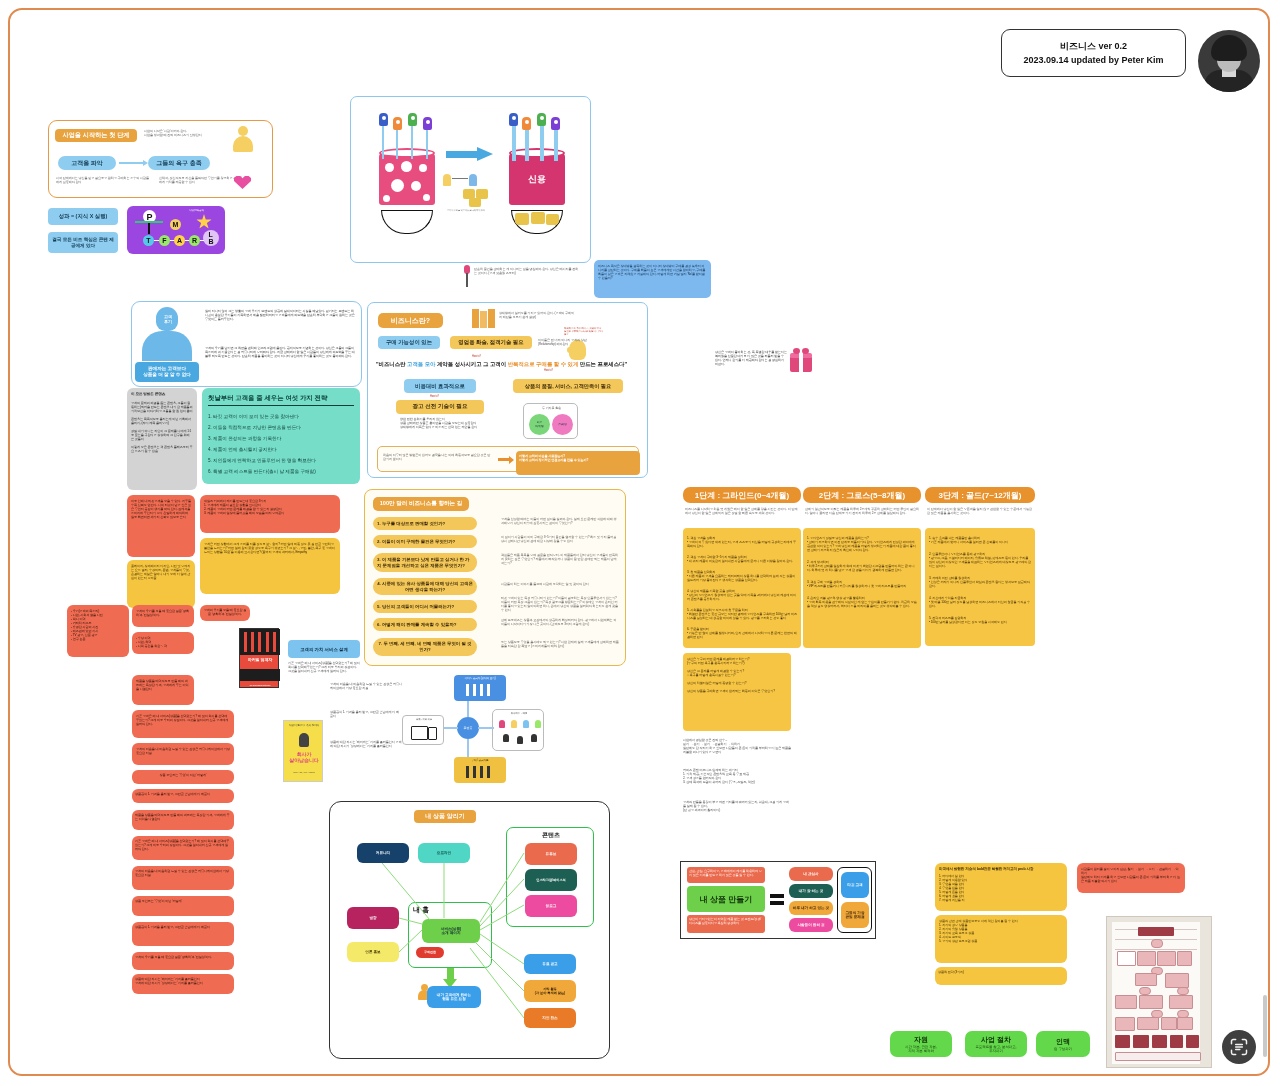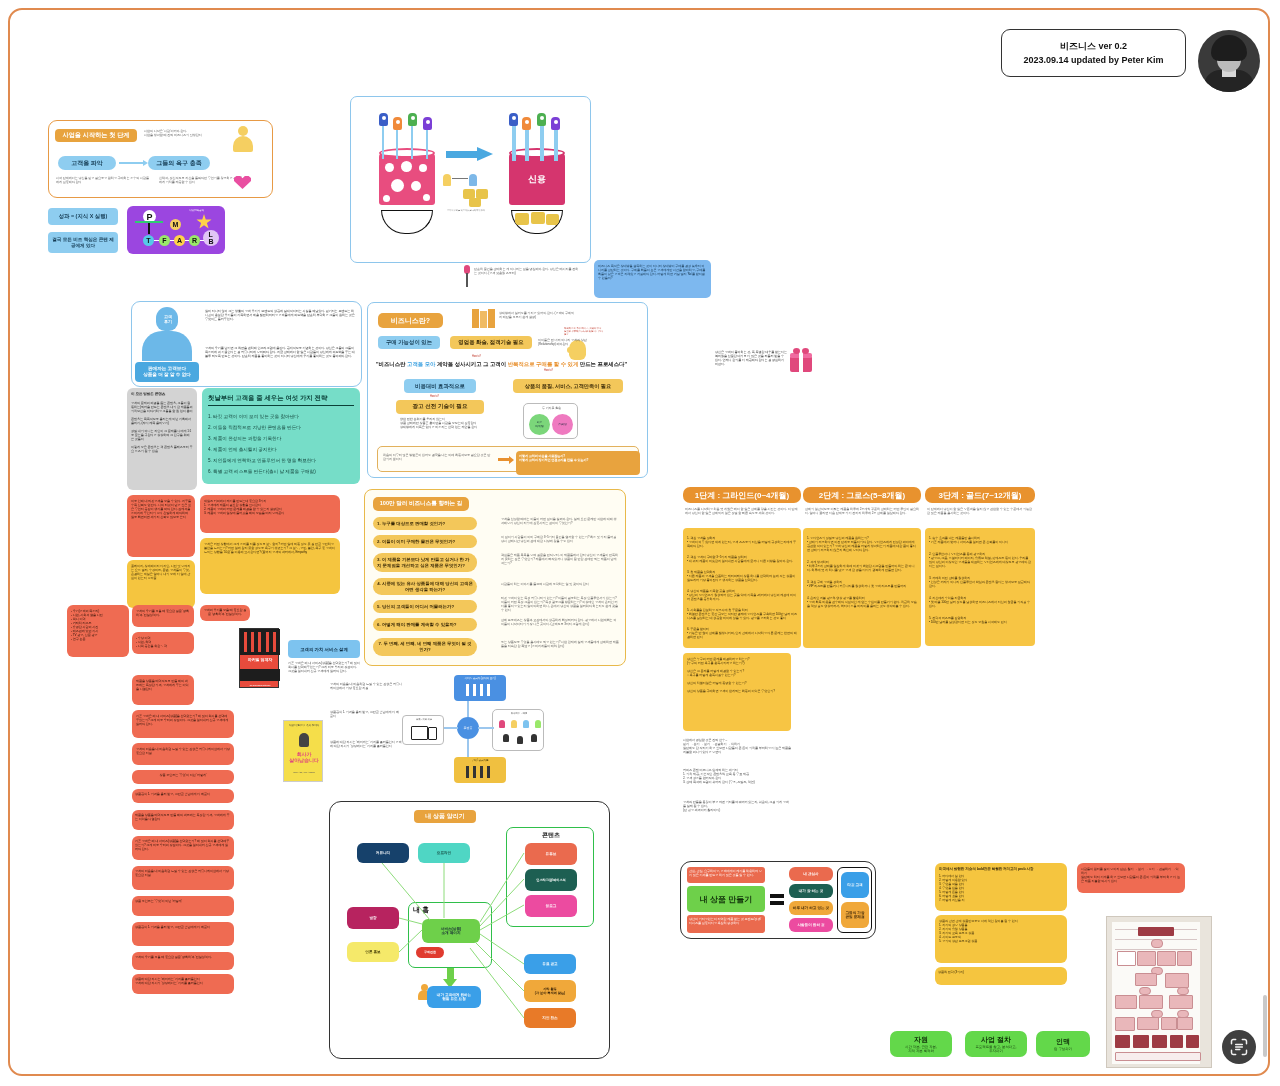--- a/index.html
+++ b/index.html
@@ -73,21 +73,21 @@
   .stage-hdr{background:#e8922e;border-radius:7px;color:#fff;font-weight:bold;font-size:8px;
              display:flex;align-items:center;justify-content:center;}
   .stage-body{background:#f7c544;border-radius:4px;color:#3a2a08;padding:4px;}
 
   
   #homepanel{left:319px;top:791px;width:281px;height:258px;border:1.6px solid #333;border-radius:12px;background:#fff;}
   .hb{position:absolute;border-radius:6px;display:flex;align-items:center;justify-content:center;
       text-align:center;font-size:3.6px;color:#fff;font-weight:bold;line-height:4.4px;}
 
   
-  #makepanel{left:670px;top:851px;width:196px;height:78px;border:1.6px solid #333;border-radius:11px;background:#fff;}
+  #makepanel{left:670px;top:851px;width:196px;height:78px;border:1.6px solid #333;border-radius:0;background:#fff;}
 
   
   .gbtn{background:#63d84a;border-radius:7px;color:#10300a;text-align:center;
         display:flex;flex-direction:column;align-items:center;justify-content:center;}
   .gbtn .t{font-weight:bold;font-size:7px;}
   .gbtn .s{font-size:3.4px;line-height:4.2px;}
 
   
   #photo{left:1096px;top:906px;width:106px;height:152px;background:#e9e4dc;border:1px solid #cfc8bd;overflow:hidden;}
   #photo .sheet{position:absolute;left:5px;top:5px;width:88px;height:142px;background:#fbfaf7;}

